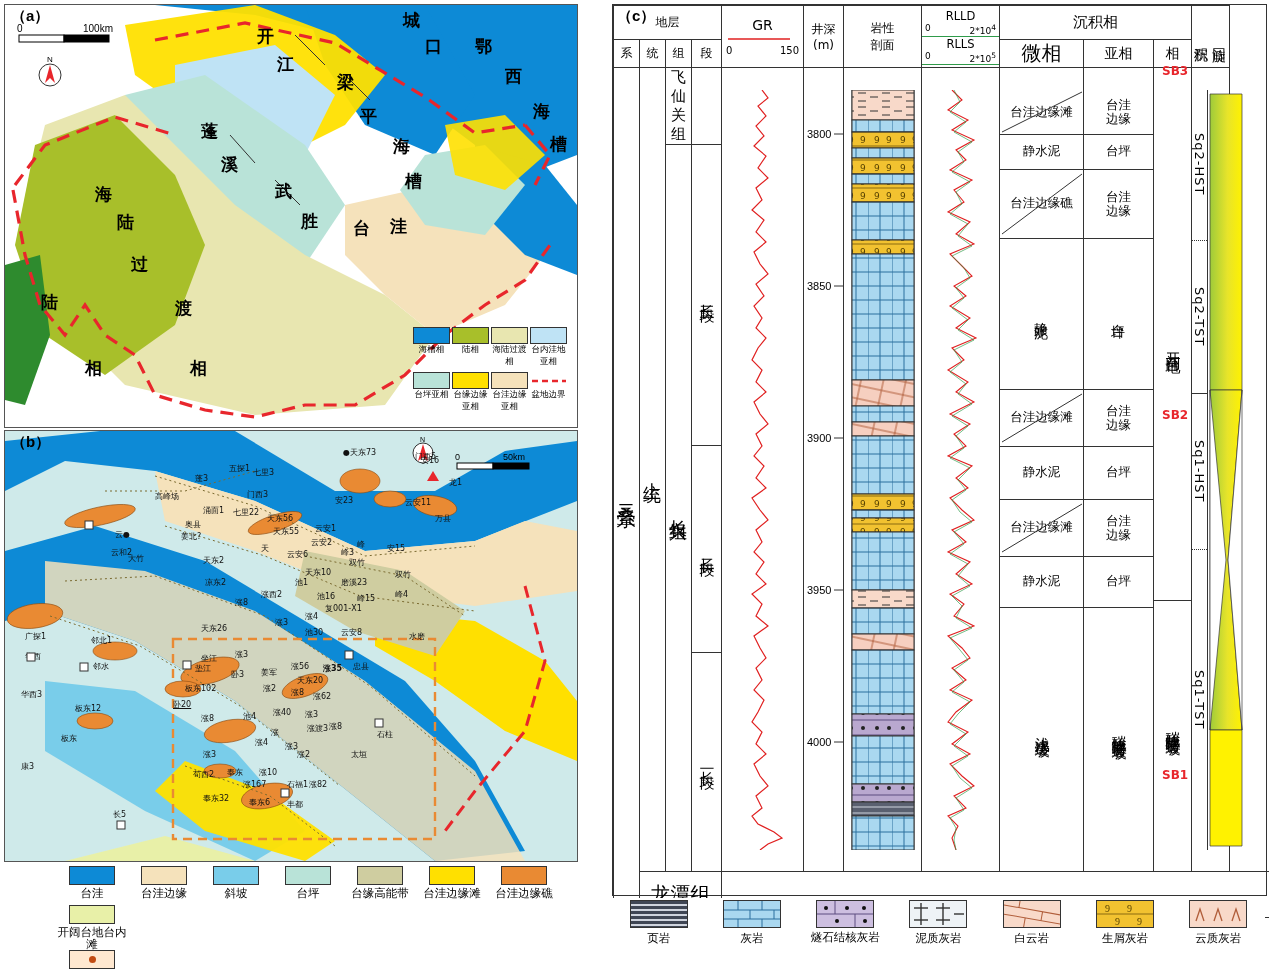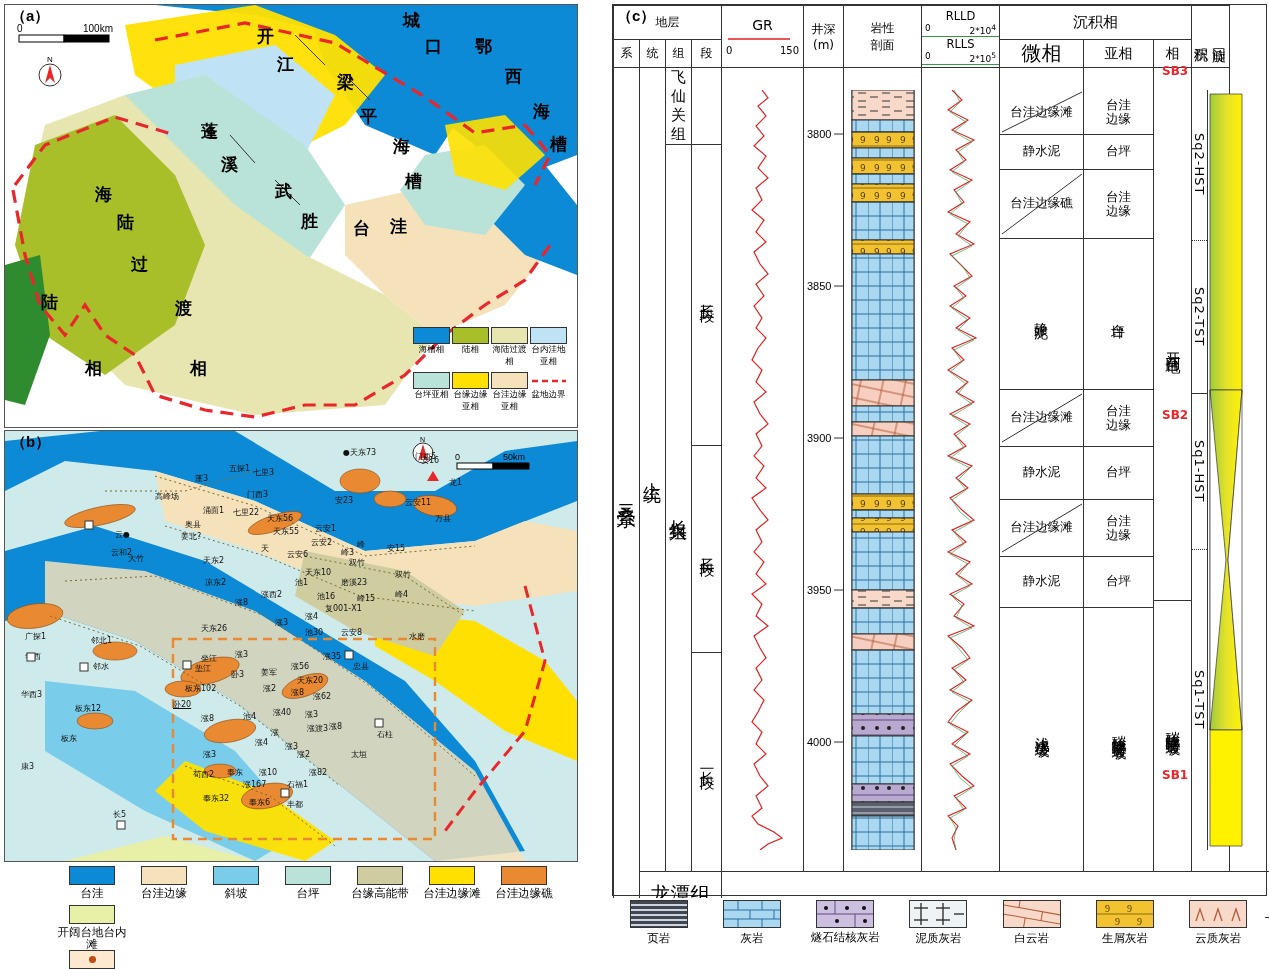--- a/index.html
+++ b/index.html
@@ -276,21 +276,21 @@
     <span style="position:absolute;left:20px;top:220px;">华西</span>
     <span style="position:absolute;left:196px;top:222px;">坐江</span>
     <span style="position:absolute;left:230px;top:218px;">涨3</span>
     <span style="position:absolute;left:300px;top:196px;">池30</span>
     <span style="position:absolute;left:336px;top:196px;">云安8</span>
     <span style="position:absolute;left:404px;top:200px;">水磨</span>
     <span style="position:absolute;left:190px;top:232px;">垫江</span>
     <span style="position:absolute;left:226px;top:238px;">卧3</span>
     <span style="position:absolute;left:256px;top:236px;">姜军</span>
     <span style="position:absolute;left:286px;top:230px;">涨56</span>
-    <span style="position:absolute;left:318px;top:220px;">涨35</span>
+    <span style="position:absolute;left:318px;top:232px;font-weight:bold;">涨35</span>
     <span style="position:absolute;left:348px;top:230px;">忠县</span>
     <span style="position:absolute;left:258px;top:252px;">涨2</span>
     <span style="position:absolute;left:292px;top:244px;">天东20</span>
     <span style="position:absolute;left:180px;top:252px;">板东102</span>
     <span style="position:absolute;left:168px;top:268px;text-decoration:underline;">卧20</span>
     <span style="position:absolute;left:286px;top:256px;">涨8</span>
     <span style="position:absolute;left:308px;top:260px;">涨62</span>
     <span style="position:absolute;left:16px;top:258px;">华西3</span>
     <span style="position:absolute;left:70px;top:272px;">板东12</span>
     <span style="position:absolute;left:196px;top:282px;">涨8</span>
@@ -304,21 +304,21 @@
     <span style="position:absolute;left:56px;top:302px;">板东</span>
     <span style="position:absolute;left:198px;top:318px;">涨3</span>
     <span style="position:absolute;left:250px;top:306px;">涨4</span>
     <span style="position:absolute;left:280px;top:310px;">涨3</span>
     <span style="position:absolute;left:292px;top:318px;">涨2</span>
     <span style="position:absolute;left:346px;top:318px;">太垣</span>
     <span style="position:absolute;left:16px;top:330px;">康3</span>
     <span style="position:absolute;left:188px;top:338px;">荀西2</span>
     <span style="position:absolute;left:222px;top:336px;">奉东</span>
     <span style="position:absolute;left:254px;top:336px;">涨10</span>
-    <span style="position:absolute;left:280px;top:336px;padding-left:24px;">涨82</span>
+    <span style="position:absolute;left:280px;top:348px;padding-left:24px;">涨82</span>
     <span style="position:absolute;left:238px;top:348px;">涨167</span>
     <span style="position:absolute;left:282px;top:348px;">石福1</span>
     <span style="position:absolute;left:198px;top:362px;">奉东32</span>
     <span style="position:absolute;left:244px;top:366px;">奉东6</span>
     <span style="position:absolute;left:282px;top:368px;">丰都</span>
     <span style="position:absolute;left:108px;top:378px;">长5</span>
     <span style="position:absolute;left:416px;top:24px;">安16</span>
     <span style="position:absolute;left:444px;top:46px;">龙1</span>
   </div>
 

